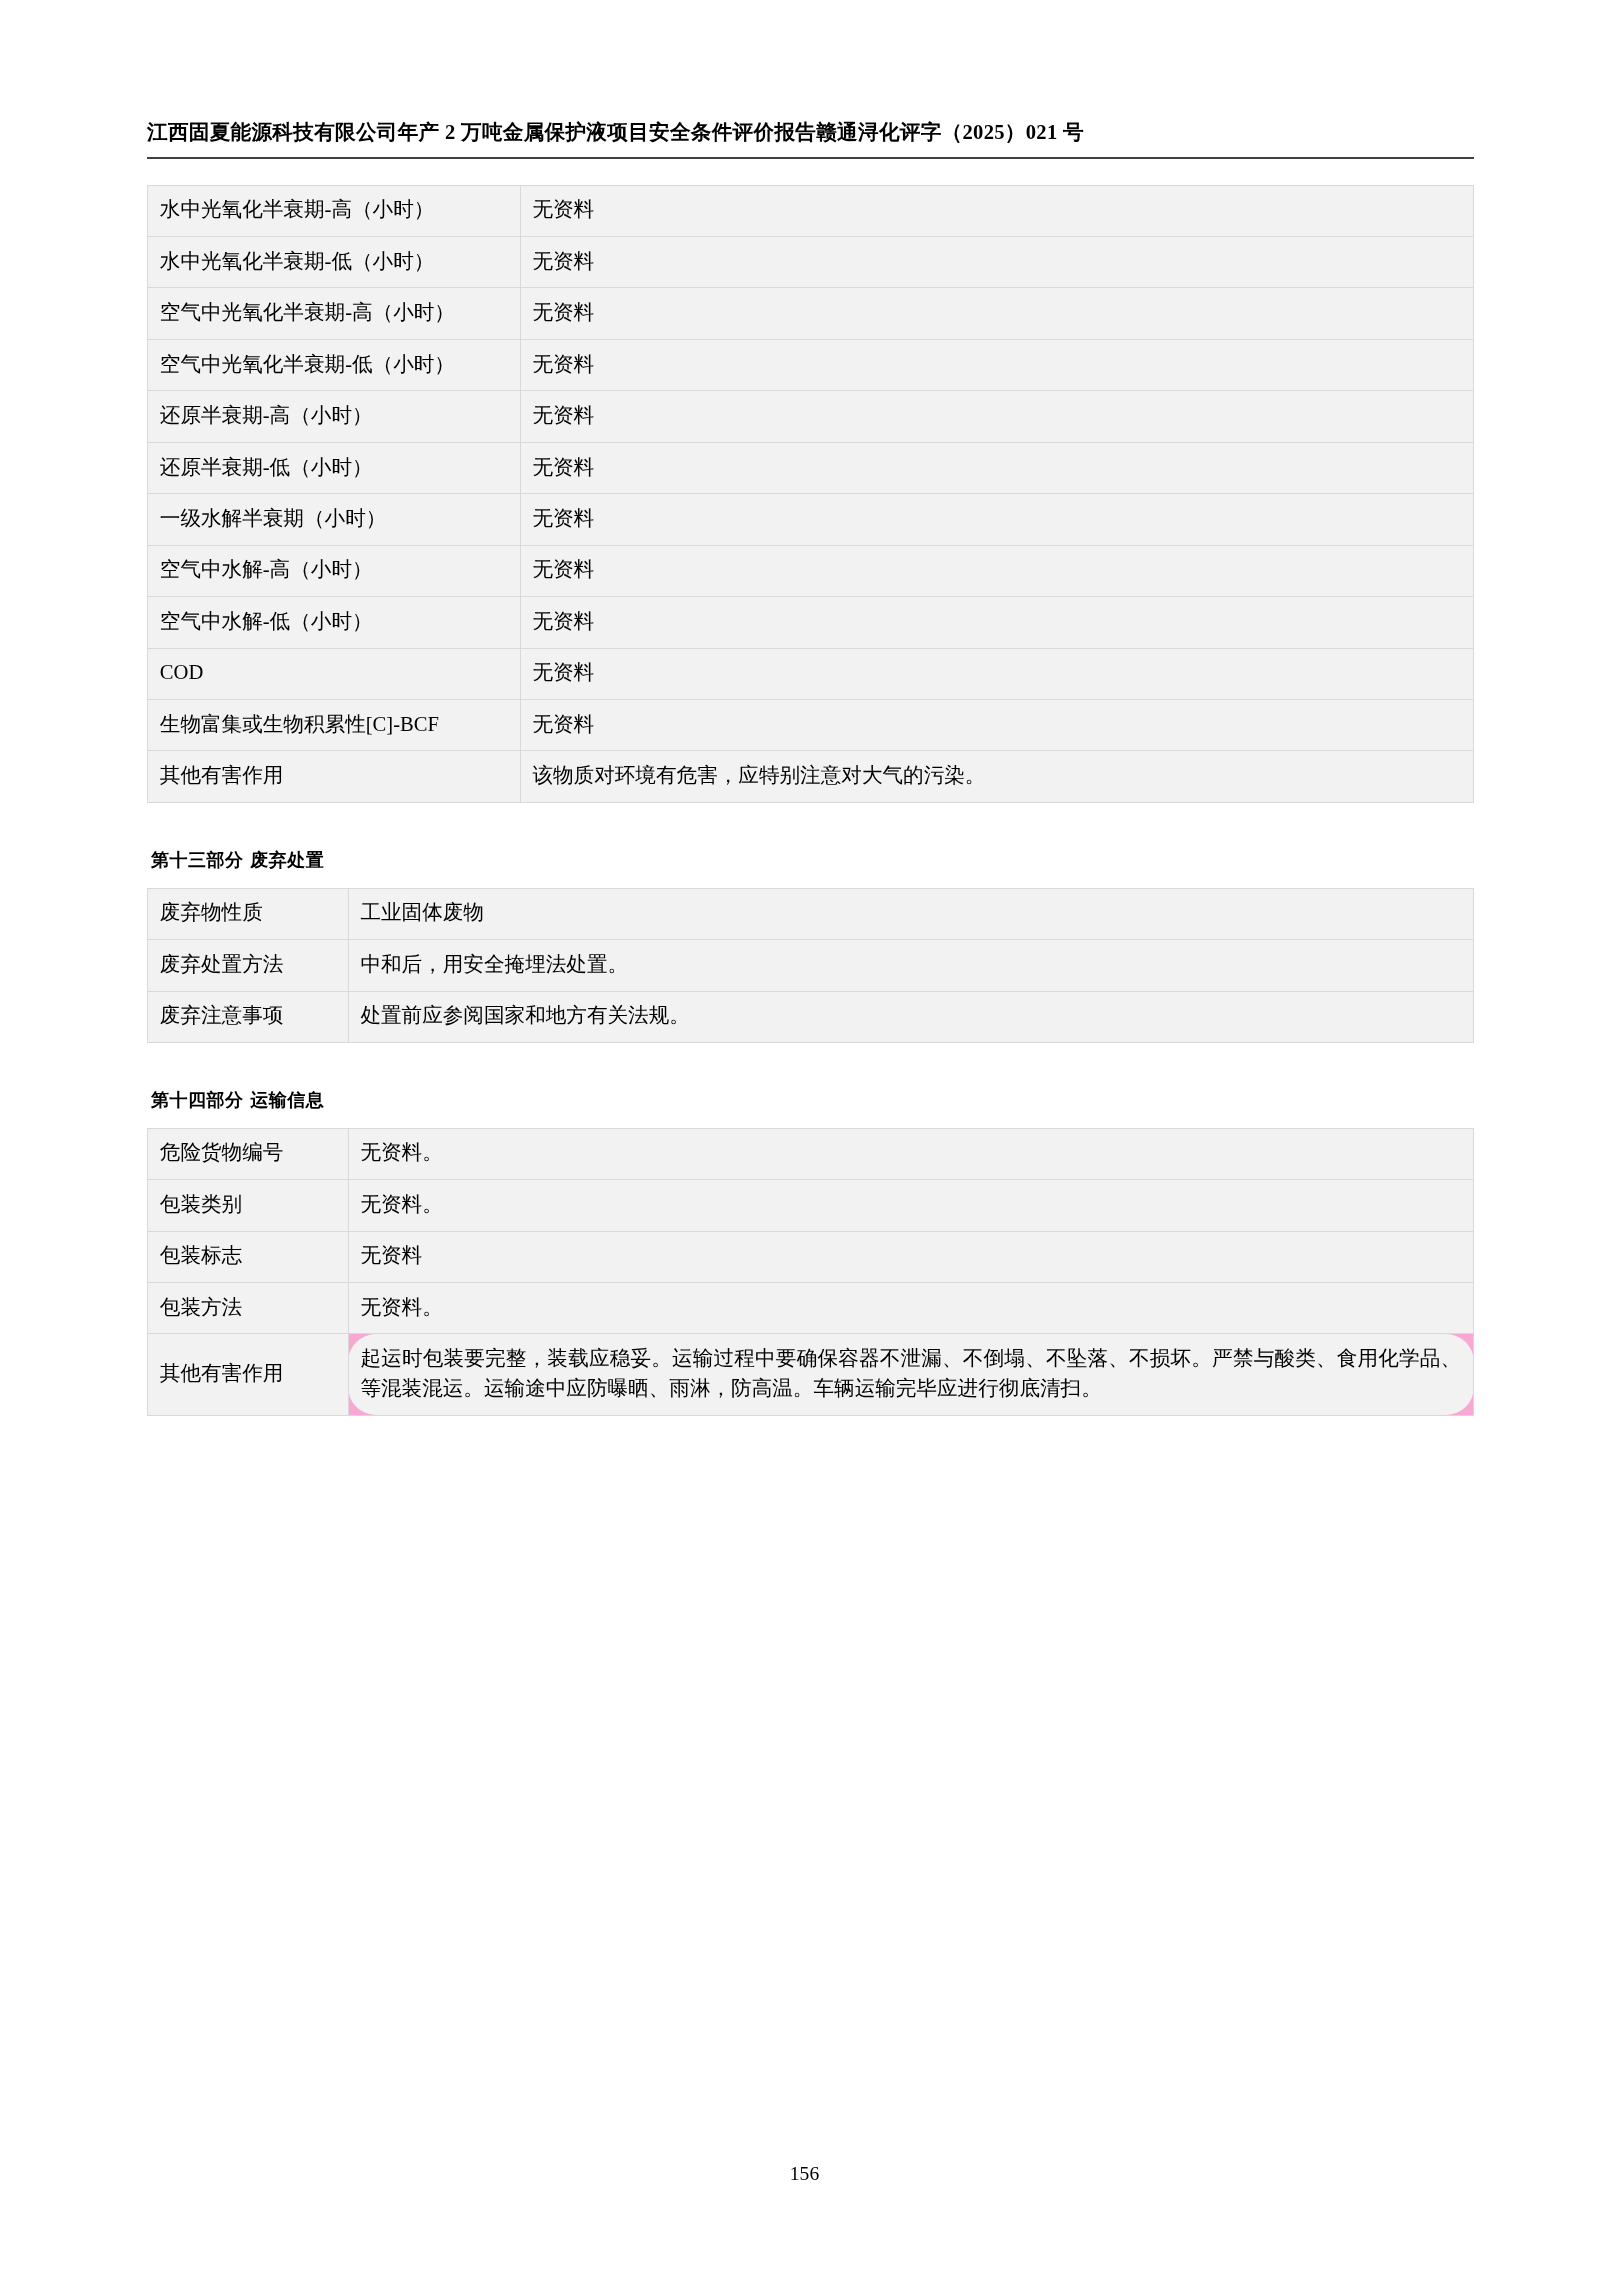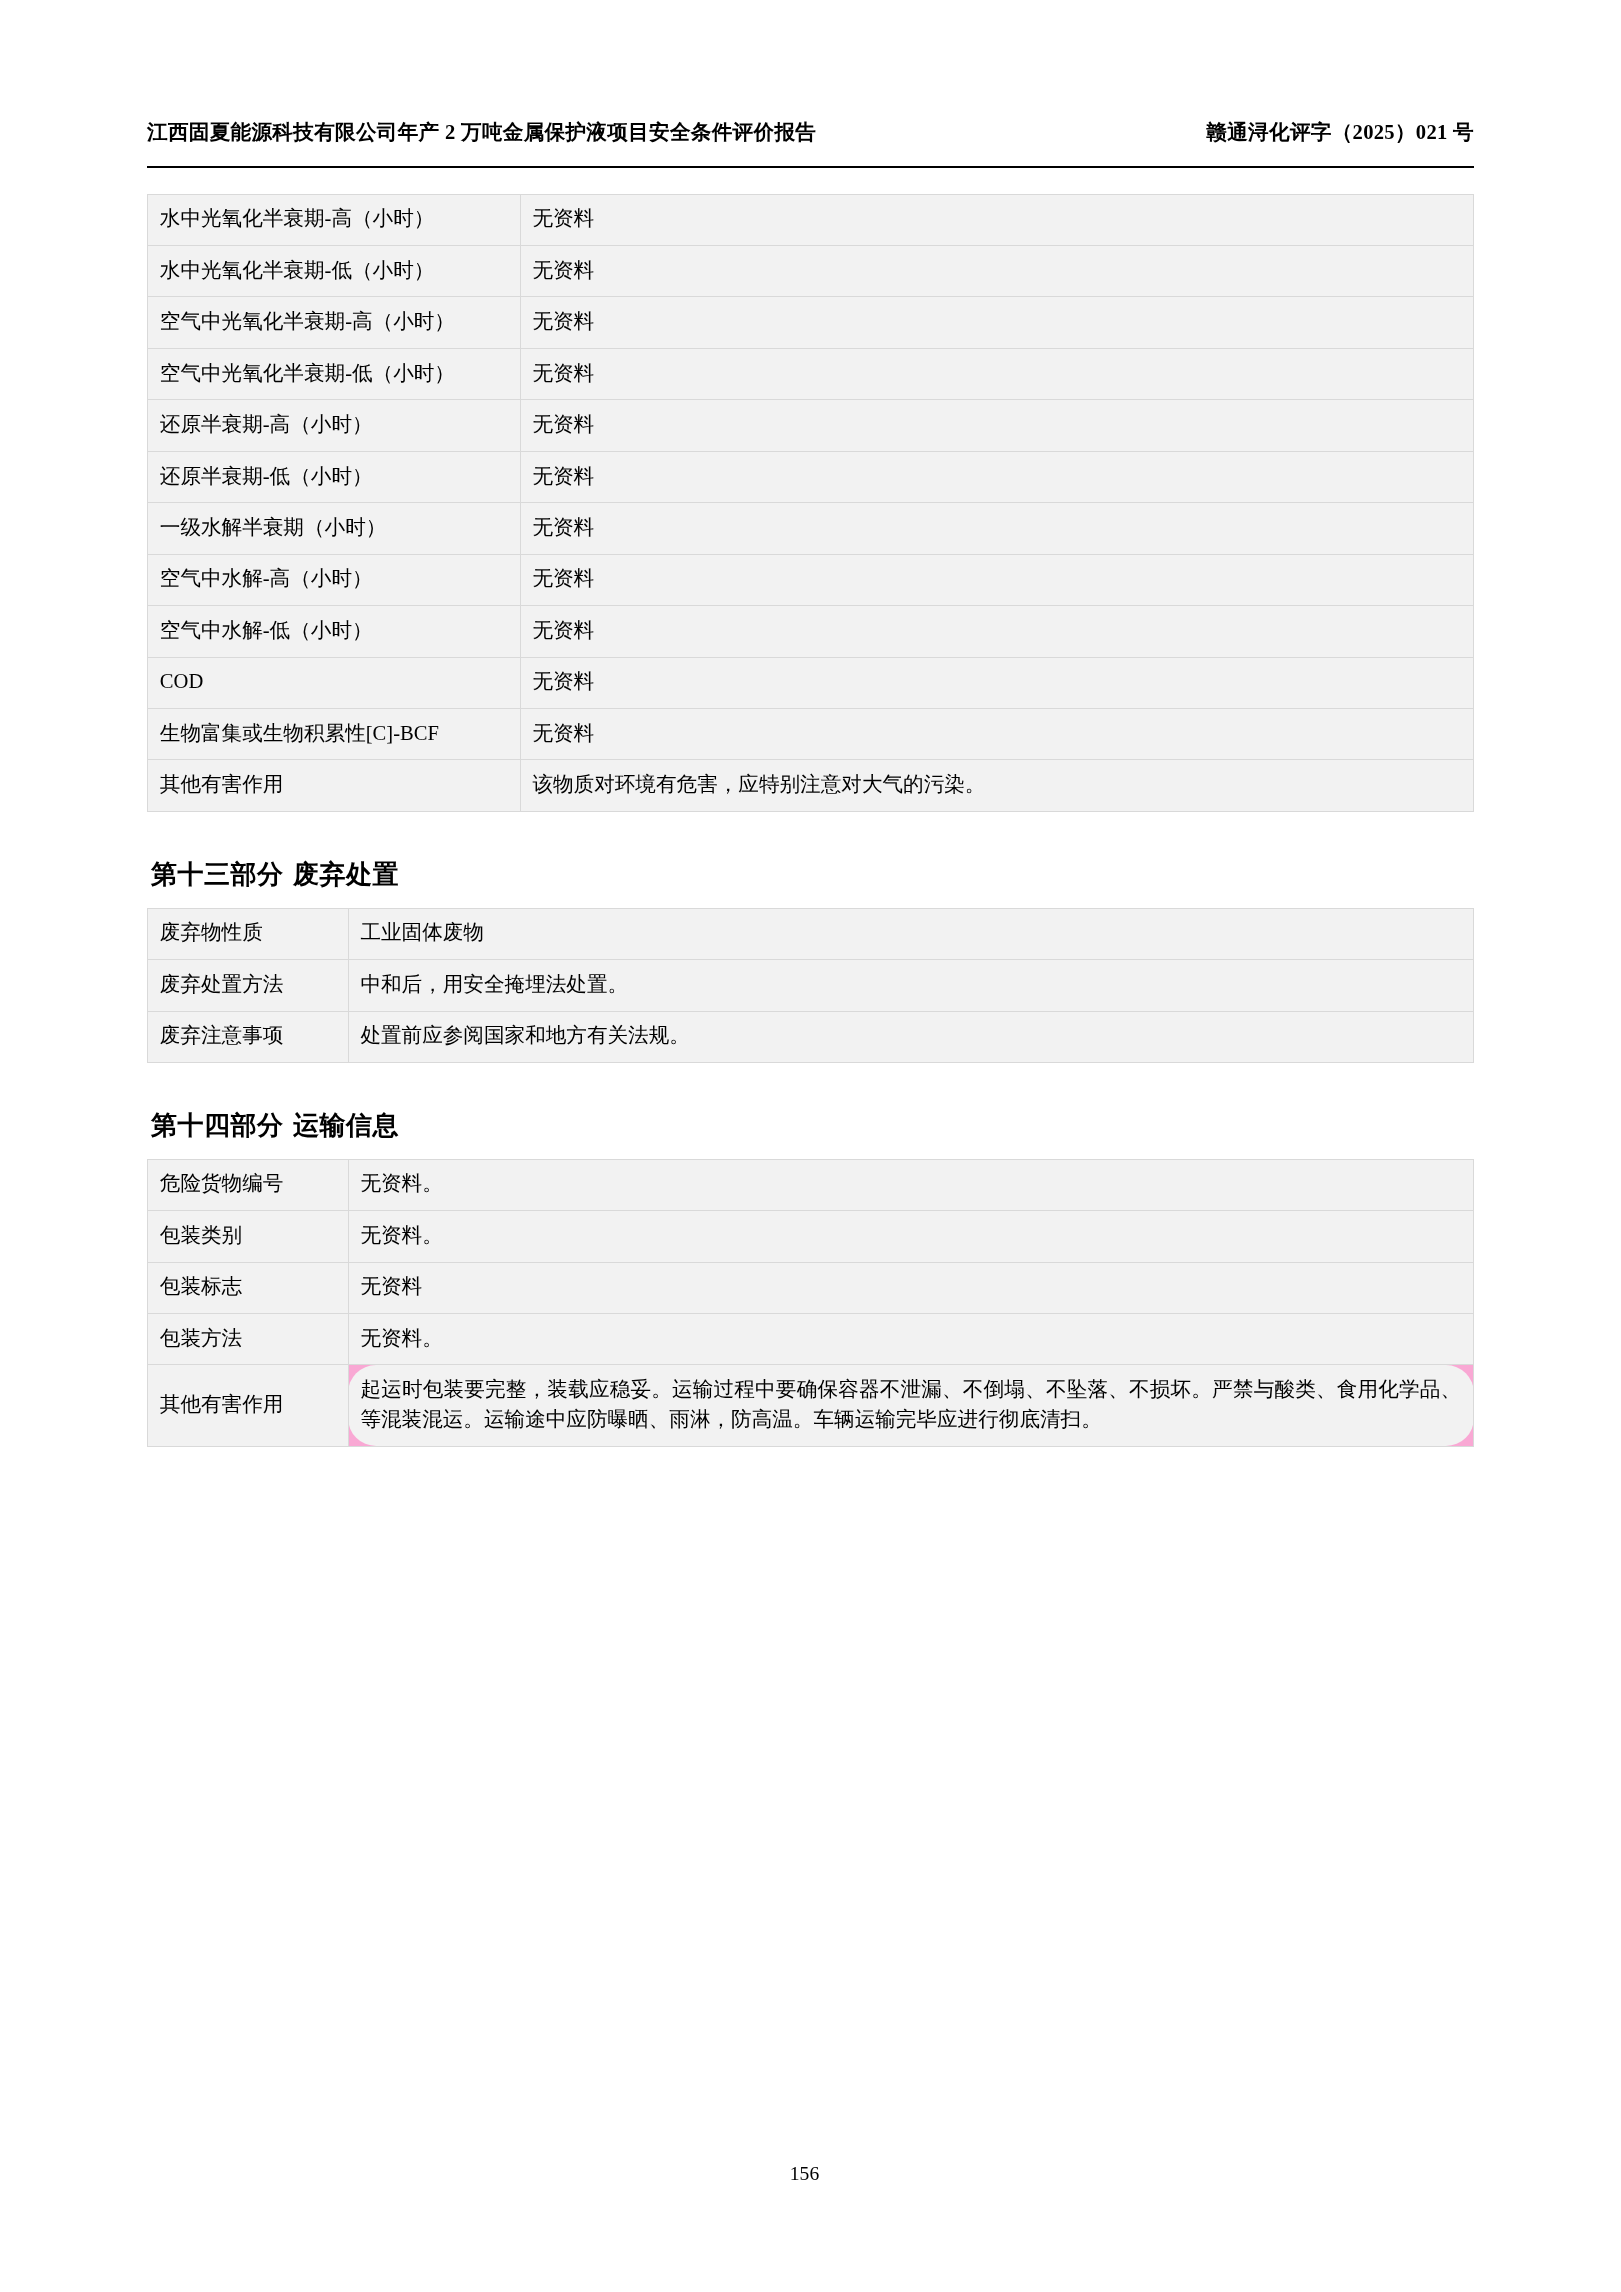--- a/index.html
+++ b/index.html
@@ -17,27 +17,27 @@
   .page {
     width: 1621px;
     height: 2293px;
     box-sizing: border-box;
     padding: 118px 147px 0 147px;
     position: relative;
   }
   
   .header {
     display: flex;
-    justify-content: space-between;
+    justify-content: flex-start;
     align-items: flex-end;
     font-weight: bold;
     font-size: 20.6px;
     letter-spacing: 0.3px;
-    padding-bottom: 20px;
-    border-bottom: 2px solid #000000;
+    padding-bottom: 11px;
+    border-bottom: 2px solid #404040;
     margin-bottom: 25.5px;
   }
   .header-left { white-space: nowrap; }
   .header-right { white-space: nowrap; }
 
   
   table.doc-table {
     border-collapse: collapse;
     width: 100%;
     table-layout: fixed;
@@ -52,21 +52,21 @@
     vertical-align: middle;
     background: #f2f2f2;
   }
   .col-label-1 { width: 348px; }
   .col-label-2 { width: 176px; }
   .col-label-3 { width: 176px; }
 
   .section-title {
     font-family: "DejaVu Sans", "Liberation Sans", sans-serif;
     font-weight: bold;
-    font-size: 26px;
+    font-size: 18px;
     margin: 45px 0 15.7px 3.9px;
     letter-spacing: 0.5px;
   }
   .sans { font-family: "DejaVu Sans", "Liberation Sans", sans-serif; }
 
   .tall-cell { padding-top: 13.7px; padding-bottom: 13.7px; }
   .multiline { line-height: 1.65; text-align: justify; border-radius: 28px; }
 
   
   .footer {

